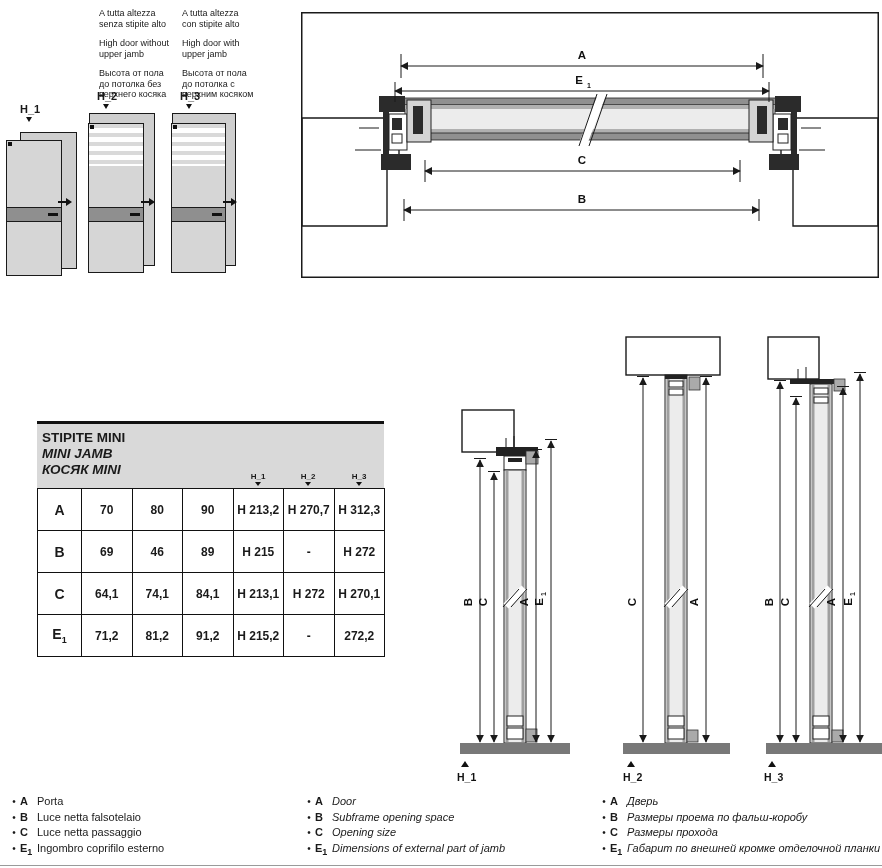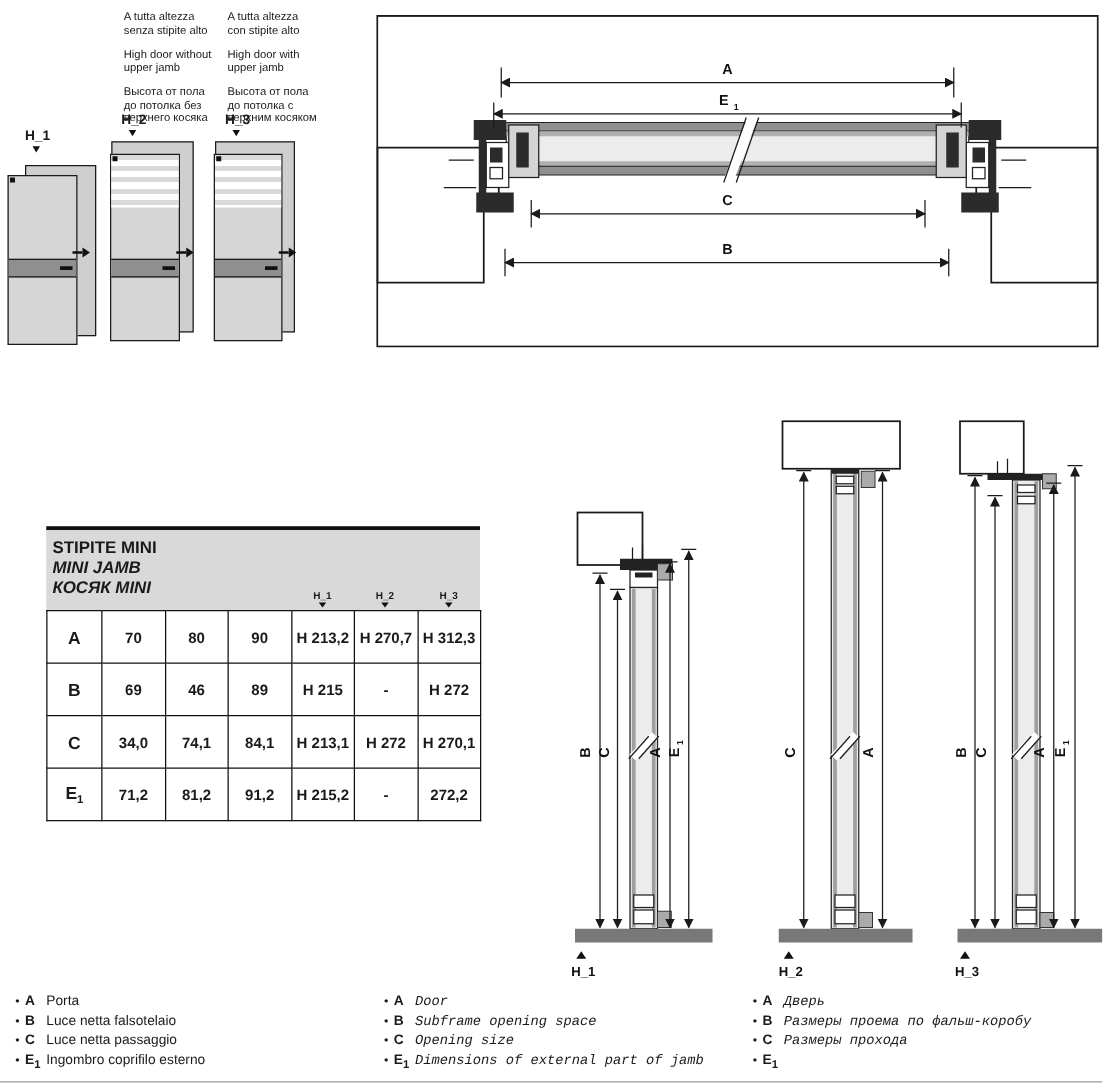--- a/index.html
+++ b/index.html
@@ -42,21 +42,21 @@
   table.grid td{border:1.5px solid #111;height:41px;text-align:center;vertical-align:middle;
                 font-weight:bold;font-size:12px;background:#fff;padding:0;}
   table.grid td.rl{font-size:14px;}
   sub{font-size:9px;}
 
   
   .legend{position:absolute;top:794px;width:292px;font-size:11px;}
   .li{display:flex;align-items:baseline;line-height:14.5px;}
   .li .b{width:12px;text-align:center;font-size:10px;}
   .li .k{width:17px;font-weight:bold;flex:none;}
-  .col-en .tx,.col-ru .tx{font-style:italic;font-family:Liberation Mono, monospace;}
+  .col-en .tx,.col-ru .tx{font-style:italic;}
   .bottom-rule{position:absolute;left:0;top:865px;width:882px;height:1px;background:#9a9a9a;}
 
   
   .ln{stroke:#1a1a1a;stroke-width:1;fill:none;}
   .ln2{stroke:#1a1a1a;stroke-width:1.4;fill:none;}
   .dim{stroke:#1a1a1a;stroke-width:1;}
   .box{fill:#fff;stroke:#1a1a1a;stroke-width:1.4;}
   .dark{fill:#2b2b2b;stroke:none;}
   .gray{fill:#aaa;stroke:#333;stroke-width:0.8;}
   .wht{fill:#fff;stroke:#222;stroke-width:1;}
@@ -278,21 +278,21 @@
       <td class="rl">B</td>
       <td>69</td>
       <td>46</td>
       <td>89</td>
       <td>H 215</td>
       <td>-</td>
       <td>H 272</td>
     </tr>
     <tr>
       <td class="rl">C</td>
-      <td>34,0</td>
+      <td>64,1</td>
       <td>74,1</td>
       <td>84,1</td>
       <td>H 213,1</td>
       <td>H 272</td>
       <td>H 270,1</td>
     </tr>
     <tr>
       <td class="rl">
         <span>E</span><sub>1</sub>
       </td>
@@ -515,16 +515,17 @@
     <span class="tx">Размеры проема по фальш-коробу</span>
   </div>
   <div class="li">
     <span class="b">•</span>
     <span class="k">C</span>
     <span class="tx">Размеры прохода</span>
   </div>
   <div class="li">
     <span class="b">•</span>
     <span class="k"><span>E</span><sub>1</sub></span>
+    <span class="tx">Габарит по внешней кромке отделочной планки</span>
   </div>
 </div>
 
 <div class="bottom-rule"></div>
 
 </body></html>

